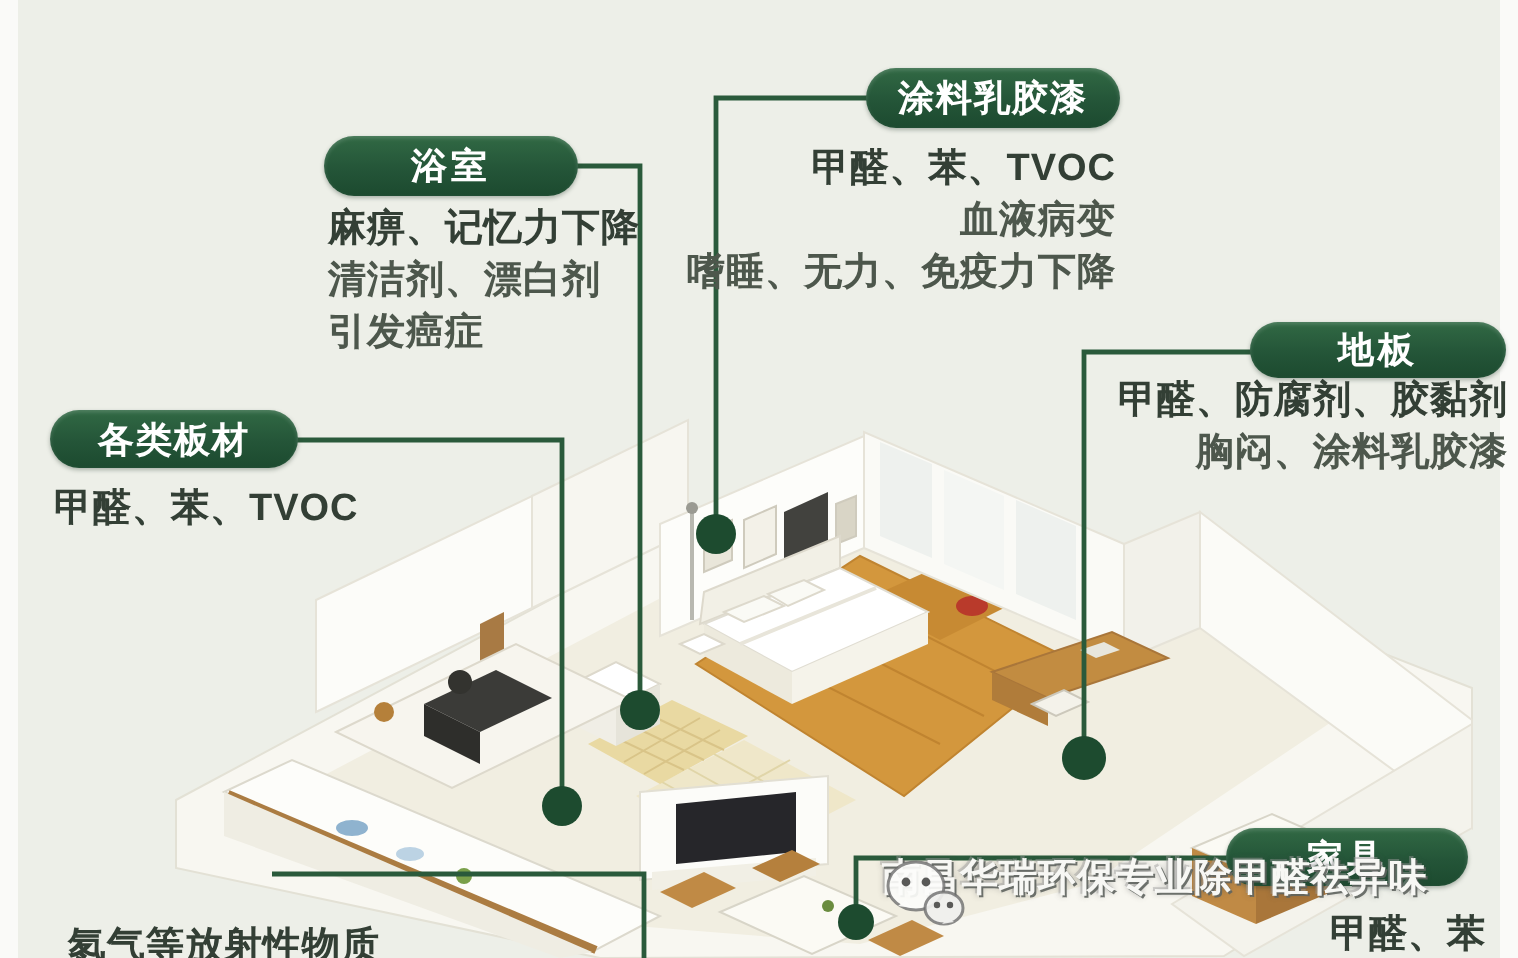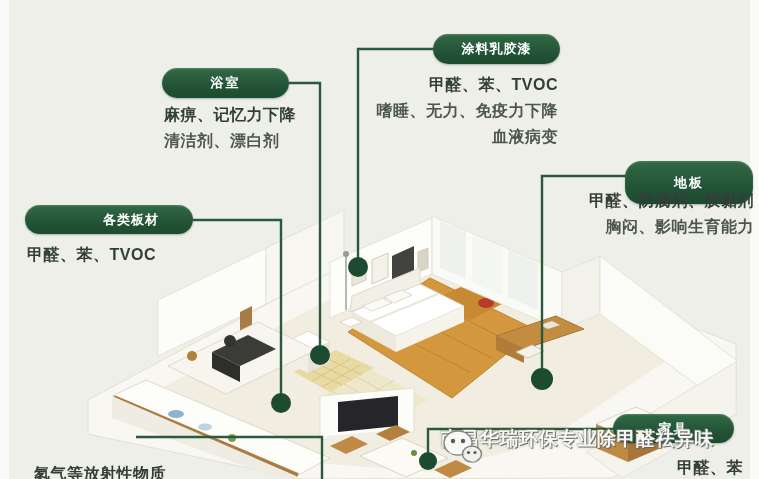--- a/index.html
+++ b/index.html
@@ -9,36 +9,36 @@
     font-family:"Liberation Sans","DejaVu Sans",sans-serif;
   }
   .stage svg{position:absolute;left:0;top:0;}
   .edge{position:absolute;top:0;height:100%;background:rgba(255,255,255,.7);z-index:6;}
   .edge.l{left:0;width:9px;}
   .edge.r{right:0;width:9px;}
   .callout{position:absolute;left:0;top:0;width:100%;height:100%;pointer-events:none;z-index:20;}
   .pill{
     position:absolute;display:flex;align-items:center;justify-content:center;
     background:linear-gradient(180deg,#316944 0%,#245538 55%,#1c4a2f 100%);
-    color:#fff;font-weight:bold;font-size:13px;letter-spacing:2px;
+    color:#fff;font-weight:bold;font-size:18px;letter-spacing:2px;
     border-radius:16px;box-shadow:0 1px 2px rgba(40,60,45,.35), inset 0 1px 2px rgba(255,255,255,.18);
     white-space:nowrap;
   }
   .lines{position:absolute;}
-  .lines div{font-weight:bold;font-size:16px;line-height:26px;color:#4d574c;white-space:nowrap;letter-spacing:.5px;}
+  .lines div{font-weight:bold;font-size:19px;line-height:26px;color:#4d574c;white-space:nowrap;letter-spacing:.5px;}
   .lines div:first-child{color:#333f35;}
   .ta-r{text-align:right;}
   
   .p-bathroom{left:162px;top:68px;width:127px;height:30px;}
   .t-bathroom{left:164px;top:102px;}
   .p-paint{left:433px;top:34px;width:127px;height:30px;letter-spacing:1px;}
   .t-paint{right:201px;top:72px;}
-  .p-floor{left:625px;top:161px;width:128px;height:43px;}
+  .p-floor{left:625px;top:161px;width:128px;height:28px;}
   .t-floor{right:5px;top:188px;text-align:right;}
-  .p-boards{left:25px;top:205px;width:124px;height:29px;letter-spacing:1px;padding-left:44px;}
+  .p-boards{left:25px;top:205px;width:124px;height:29px;letter-spacing:1px;}
   .t-boards{left:27px;top:242px;}
   .p-cement{left:10px;top:422px;width:128px;height:30px;}
   .t-cement{left:34px;top:461px;}
   .p-furniture{left:613px;top:414px;width:121px;height:29px;}
   .t-furniture{right:16px;top:455px;}
   .watermark{
     position:absolute;left:441px;top:426px;display:flex;align-items:center;gap:3px;z-index:30;
   }
   .watermark .wm-text{
     font-size:19px;font-weight:bold;color:#f7f7f4;white-space:nowrap;letter-spacing:.5px;
@@ -180,33 +180,34 @@
       <circle cx="428" cy="461" r="9"></circle>
     </g>
   </svg>
 
   <div class="callout">
 
     <div class="pill p-bathroom">浴室</div>
     <div class="lines t-bathroom">
       <div>麻痹、记忆力下降</div>
       <div>清洁剂、漂白剂</div>
+      <div>引发癌症</div>
     </div>
 
     <div class="pill p-paint">涂料乳胶漆</div>
     <div class="lines t-paint ta-r">
       <div>甲醛、苯、TVOC</div>
+      <div>血液病变</div>
       <div>嗜睡、无力、免疫力下降</div>
-      <div>血液病变</div>
     </div>
 
     <div class="pill p-floor">地板</div>
     <div class="lines t-floor ta-r">
       <div>甲醛、防腐剂、胶黏剂</div>
-      <div>胸闷、影响生育能力</div>
+      <div>胸闷、涂料乳胶漆</div>
     </div>
 
     <div class="pill p-boards">各类板材</div>
     <div class="lines t-boards">
       <div>甲醛、苯、TVOC</div>
     </div>
 
     <div class="lines t-cement">
       <div>氡气等放射性物质</div>
     </div>

